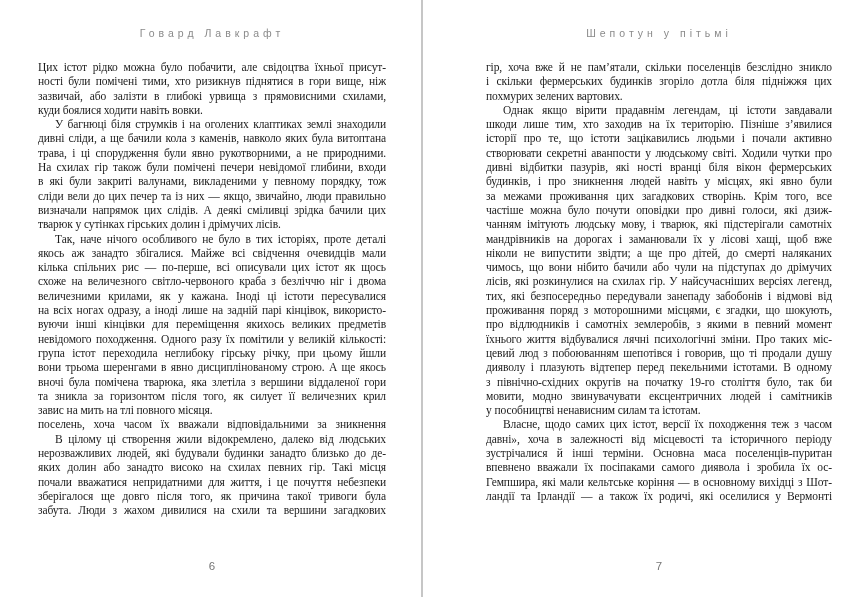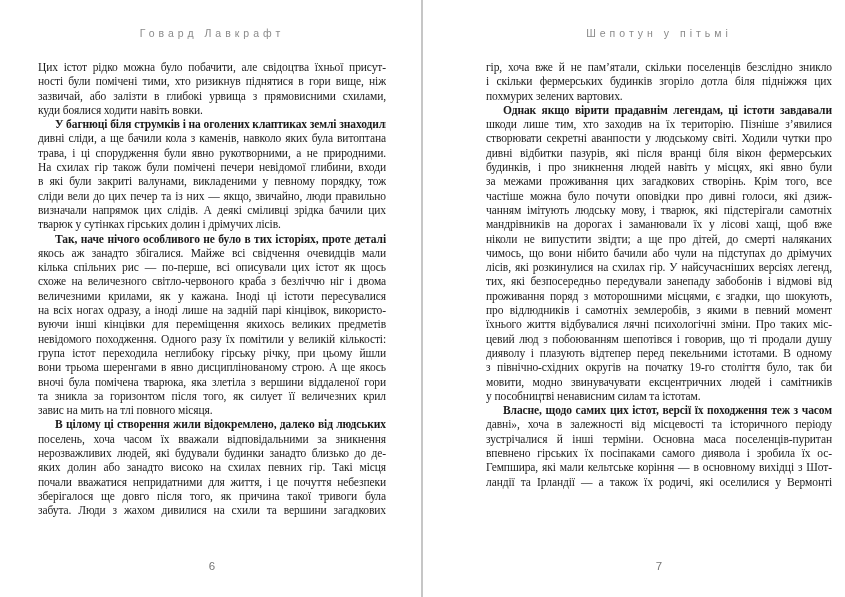--- a/index.html
+++ b/index.html
@@ -40,21 +40,21 @@
     font-size: 11.5px;
     line-height: 14.3px;
     letter-spacing: -0.1px;
     color: #1b1b1b;
     text-align: justify;
     text-align-last: justify;
     overflow: hidden;
     white-space: nowrap;
   }
   .line.endline { text-align-last: left; }
-  .line.indent  { text-indent: 17px; font-weight: bold; }
+  .line.indent  { text-indent: 17px; }
 
   .page-number {
     position: absolute; top: 560px; left: 0; right: 0;
     text-align: center;
     font-family: "Liberation Sans", sans-serif;
     font-size: 11.5px;
     color: #757575;
   }
 </style>
 </head>
@@ -90,22 +90,22 @@
           <div class="line">на всіх ногах одразу, а іноді лише на задній парі кінцівок, використо-</div>
           <div class="line">вуючи інші кінцівки для переміщення якихось великих предметів</div>
           <div class="line">невідомого походження. Одного разу їх помітили у великій кількості:</div>
           <div class="line">група істот переходила неглибоку гірську річку, при цьому йшли</div>
           <div class="line">вони трьома шеренгами в явно дисциплінованому строю. А ще якось</div>
           <div class="line">вночі була помічена тварюка, яка злетіла з вершини віддаленої гори</div>
           <div class="line">та зникла за горизонтом після того, як силует її величезних крил</div>
           <div class="line endline">завис на мить на тлі повного місяця.</div>
         </div>
         <div class="para">
+          <div class="line">поселень, хоча часом їх вважали відповідальними за зникнення</div>
           <div class="line indent">В цілому ці створення жили відокремлено, далеко від людських</div>
-          <div class="line">поселень, хоча часом їх вважали відповідальними за зникнення</div>
           <div class="line">нерозважливих людей, які будували будинки занадто близько до де-</div>
           <div class="line">яких долин або занадто високо на схилах певних гір. Такі місця</div>
           <div class="line">почали вважатися непридатними для життя, і це почуття небезпеки</div>
           <div class="line">зберігалося ще довго після того, як причина такої тривоги була</div>
           <div class="line">забута. Люди з жахом дивилися на схили та вершини загадкових</div>
         </div>
       </div>
     <div class="page-number">6</div>
   </div>
 
@@ -115,22 +115,23 @@
     <div class="running-header">Шепотун у пітьмі</div>
     <div class="text-block">
         <div class="para">
           <div class="line">гір, хоча вже й не пам’ятали, скільки поселенців безслідно зникло</div>
           <div class="line">і скільки фермерських будинків згоріло дотла біля підніжжя цих</div>
           <div class="line endline">похмурих зелених вартових.</div>
         </div>
         <div class="para">
           <div class="line indent">Однак якщо вірити прадавнім легендам, ці істоти завдавали</div>
           <div class="line">шкоди лише тим, хто заходив на їх територію. Пізніше з’явилися</div>
+          <div class="line">історії про те, що істоти зацікавились людьми і почали активно</div>
           <div class="line">створювати секретні аванпости у людському світі. Ходили чутки про</div>
-          <div class="line">дивні відбитки пазурів, які після вранці біля вікон фермерських</div>
+          <div class="line">дивні відбитки пазурів, які ності вранці біля вікон фермерських</div>
           <div class="line">будинків, і про зникнення людей навіть у місцях, які явно були</div>
           <div class="line">за межами проживання цих загадкових створінь. Крім того, все</div>
           <div class="line">частіше можна було почути оповідки про дивні голоси, які дзиж-</div>
           <div class="line">чанням імітують людську мову, і тварюк, які підстерігали самотніх</div>
           <div class="line">мандрівників на дорогах і заманювали їх у лісові хащі, щоб вже</div>
           <div class="line">ніколи не випустити звідти; а ще про дітей, до смерті наляканих</div>
           <div class="line">чимось, що вони нібито бачили або чули на підступах до дрімучих</div>
           <div class="line">лісів, які розкинулися на схилах гір. У найсучасніших версіях легенд,</div>
           <div class="line">тих, які безпосередньо передували занепаду забобонів і відмові від</div>
           <div class="line">проживання поряд з моторошними місцями, є згадки, що шокують,</div>
@@ -139,21 +140,21 @@
           <div class="line">цевий люд з побоюванням шепотівся і говорив, що ті продали душу</div>
           <div class="line">дияволу і плазують відтепер перед пекельними істотами. В одному</div>
           <div class="line">з північно-східних округів на початку 19-го століття було, так би</div>
           <div class="line">мовити, модно звинувачувати ексцентричних людей і самітників</div>
           <div class="line endline">у пособництві ненависним силам та істотам.</div>
         </div>
         <div class="para">
           <div class="line indent">Власне, щодо самих цих істот, версії їх походження теж з часом</div>
           <div class="line">давні», хоча в залежності від місцевості та історичного періоду</div>
           <div class="line">зустрічалися й інші терміни. Основна маса поселенців-пуритан</div>
-          <div class="line">впевнено гірських їх посіпаками самого диявола і зробила їх ос-</div>
+          <div class="line">впевнено вважали їх посіпаками самого диявола і зробила їх ос-</div>
           <div class="line">Гемпшира, які мали кельтське коріння — в основному вихідці з Шот-</div>
           <div class="line">ландії та Ірландії — а також їх родичі, які оселилися у Вермонті</div>
         </div>
       </div>
     <div class="page-number">7</div>
   </div>
 
 </div>
 
 </body></html>

